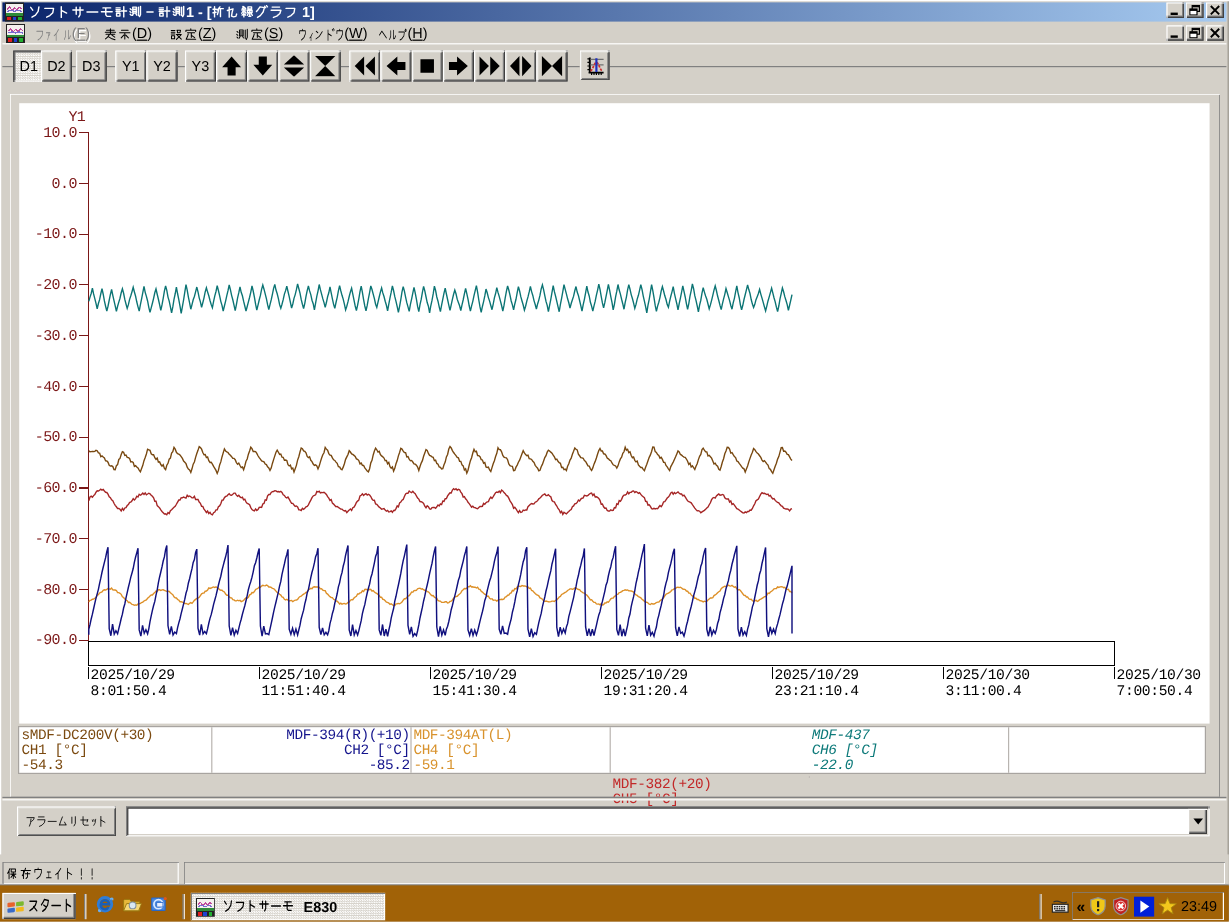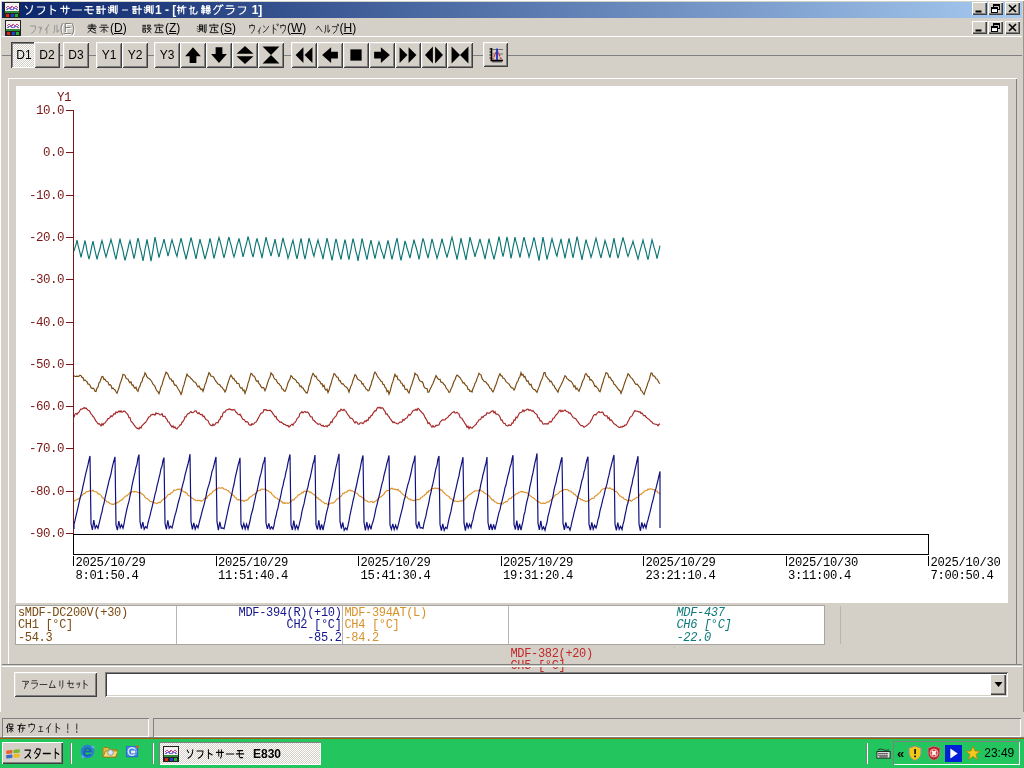--- a/index.html
+++ b/index.html
@@ -16,31 +16,31 @@
 .wbtn svg{display:block}
 #menubar{position:absolute;left:2px;top:19px;width:1020px;height:17px;background:#d4d0c8;display:flex;align-items:center;font-size:12px}
 #menubar .mi{padding:1px 0}
 .dis{color:#808080;text-shadow:1px 1px 0 #fff}
 #toolbar{position:absolute;left:2px;top:36px;width:1020px;height:20px;border-top:1px solid #fff;border-bottom:1px solid #808080;background:#d4d0c8}
 .tb{position:absolute;top:5px;height:26px;background:#d4d0c8;box-shadow:inset 1px 1px 0 #fff, inset -1px -1px 0 #404040, inset 2px 2px 0 #dcdad4, inset -2px -2px 0 #808080;display:flex;align-items:center;justify-content:center;font-size:12px;color:#000}
 .tb.pressed{box-shadow:inset 1px 1px 0 #404040, inset -1px -1px 0 #fff, inset 2px 2px 0 #808080;background-image:conic-gradient(#fff 25%,#d4d0c8 0 50%,#fff 0 75%,#d4d0c8 0);background-size:2px 2px}
 #client{position:absolute;left:8px;top:78px;width:1009px;height:587px;
  box-shadow:inset 1px 1px 0 #fff, inset -1px -1px 0 #808080}
 #chartbg{position:absolute;left:8px;top:8px;width:992px;height:517px;background:#fff}
-#legend{position:absolute;left:7px;top:527px;width:810px;height:40px;background:#fff;border:1px solid #a8a4a0;display:flex}
+#legend{position:absolute;left:7px;top:527px;width:990px;height:40px;background:#fff;border:1px solid #a8a4a0;display:flex}
 #legend .col{flex:0 0 166px;border-right:1px solid #b8b4b0;padding:1px 0 0 2px;font-family:"Liberation Mono",monospace;font-size:12px;line-height:12.4px;letter-spacing:-0.34px;white-space:pre}
 .ax{font-family:"Liberation Mono",monospace;font-size:12.5px;letter-spacing:-0.5px;fill:#7b1717}
 .dt{font-family:"Liberation Mono",monospace;font-size:12.2px;letter-spacing:-0.3px;fill:#000}
 #groove{position:absolute;left:2px;top:664px;width:1020px;height:3px;border-top:1px solid #808080;border-bottom:1px solid #fff;background:#d4d0c8}
 .btn3d{position:absolute;background:#d4d0c8;box-shadow:inset 1px 1px 0 #fff, inset -1px -1px 0 #404040, inset 2px 2px 0 #dcdad4, inset -2px -2px 0 #808080;display:flex;align-items:center;justify-content:center}
 #combo{position:absolute;left:105px;top:672px;width:903px;height:25px;background:#fff;box-shadow:inset 1px 1px 0 #808080, inset -1px -1px 0 #fff, inset 2px 2px 0 #404040, inset -2px -2px 0 #d4d0c8}
 #combo .drop{position:absolute;right:2px;top:2px;width:16px;height:21px;background:#d4d0c8;box-shadow:inset 1px 1px 0 #fff, inset -1px -1px 0 #404040, inset -2px -2px 0 #808080;display:flex;align-items:center;justify-content:center}
 #status{position:absolute;left:0px;top:712px;width:1024px;height:26px;background:#d4d0c8}
 .spanel{position:absolute;top:6px;height:19px;box-shadow:inset 1px 1px 0 #808080, inset -1px -1px 0 #fff;display:flex;align-items:center;padding-left:3px;font-size:12px}
-#taskbar{position:absolute;left:0;top:738px;width:1024px;height:30px;background:#22c55e;border-top:1px solid #a16207;box-shadow:0 -1px 0 #808080}
+#taskbar{position:absolute;left:0;top:738px;width:1024px;height:30px;background:#a16207;border-top:3px solid #a16207;box-shadow:0 -1px 0 #808080}
 .vsep{position:absolute;top:4px;height:21px;width:2px;border-left:1px solid #808080;border-right:1px solid #fff}
 #startbtn{position:absolute;left:2px;top:3px;width:61px;height:22px;background:#d4d0c8;box-shadow:inset 1px 1px 0 #fff, inset -1px -1px 0 #404040, inset -2px -2px 0 #808080;display:flex;align-items:center;padding-left:3px}
 #taskbtn{position:absolute;left:159px;top:3px;width:162px;height:23px;box-shadow:inset 1px 1px 0 #808080, inset -1px -1px 0 #fff;background-image:conic-gradient(#fff 25%,#d4d0c8 0 50%,#fff 0 75%,#d4d0c8 0);background-size:2px 2px;display:flex;align-items:center;padding-left:4px}
 #tray{position:absolute;right:4px;top:2px;width:127px;height:24px;box-shadow:inset 1px 1px 0 #808080, inset -1px -1px 0 #fff;display:flex;align-items:center;gap:3px;padding-left:4px}
 .qicon{position:absolute;top:5px}
 </style></head>
 <body>
 <svg width="0" height="0" style="position:absolute">
     <defs>
       <path id="gso" d="M18 14 L34 36 M82 10 L76 45 L55 74 L28 90" fill="none" stroke-linecap="round" stroke-linejoin="round"></path>
@@ -363,21 +363,21 @@
     <div id="chartbg"></div>
     <div id="legend">
         <div class="col" style="color:#7b4a10;flex-basis:160.5px">sMDF-DC200V(+30)
 CH1 [°C]
 -54.3</div>
         <div class="col" style="color:#14148c;text-align:right;">MDF-394(R)(+10)
 CH2 [°C]
 -85.2</div>
         <div class="col" style="color:#d8922c;">MDF-394AT(L)
 CH4 [°C]
--84.2</div>
+-59.1</div>
         <div class="col" style="color:#c22828;margin-top:41px;">MDF-382(+20)
 CH5 [°C]
 -62.6</div>
         <div class="col" style="color:#0d7a7a;font-style:italic;">MDF-437
 CH6 [°C]
 -22.0</div>
       </div>
   </div>
   <svg id="chart" width="992" height="517" style="position:absolute;left:16px;top:86px">
       <path d="M50 24.5 H57.5 V469" fill="none" stroke="#7b1717" stroke-width="1" shape-rendering="crispEdges"></path>

